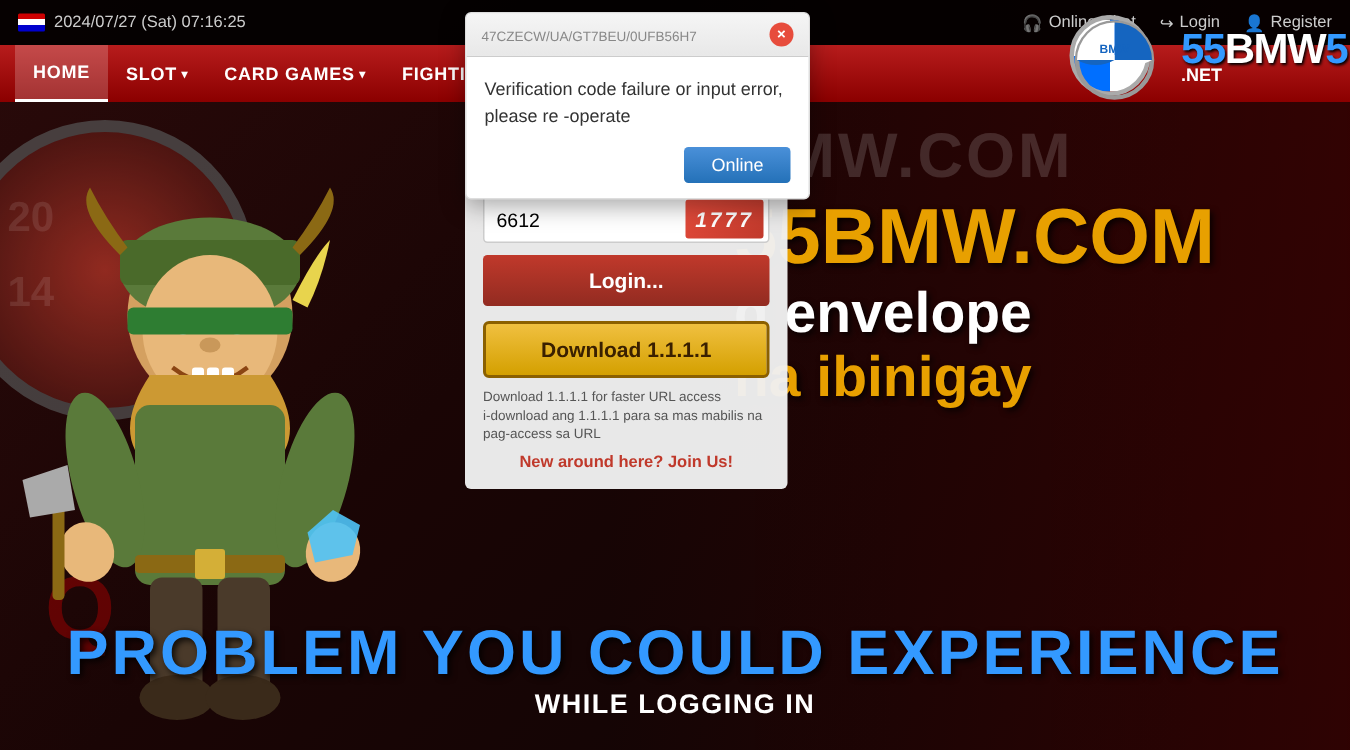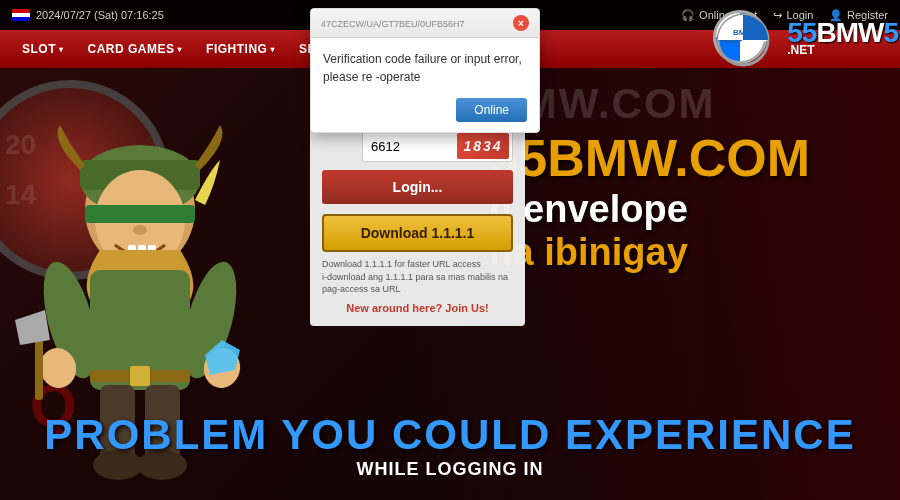--- a/index.html
+++ b/index.html
@@ -319,21 +319,20 @@
       top: 50%;
       transform: translateY(-50%);
       color: #888;
       font-size: 12px;
       cursor: pointer;
     }
 
     .captcha-row {
       position: relative;
       margin-bottom: 8px;
-      margin-left: 40px;
     }
 
     .captcha-row input {
       width: 100%;
       height: 32px;
       border: 1px solid #ccc;
       border-radius: 3px;
       padding: 0 8px;
       font-size: 13px;
       background: #fff;
@@ -585,20 +584,23 @@
     </div>
     <div class="header-link">
       <span>👤</span>
       <span>Register</span>
     </div>
   </div>
 </div>
 
 <div class="navbar">
   <div class="nav-items">
+    <div class="nav-item active">
+      <span>HOME</span>
+    </div>
     <div class="nav-item">
       <span>SLOT</span>
       <span class="nav-arrow">▾</span>
     </div>
     <div class="nav-item">
       <span>CARD GAMES</span>
       <span class="nav-arrow">▾</span>
     </div>
     <div class="nav-item">
       <span>FIGHTING</span>
@@ -645,21 +647,21 @@
   <div class="bottom-main">PROBLEM YOU COULD EXPERIENCE</div>
   <div class="bottom-sub">WHILE LOGGING IN</div>
 </div>
 
 <div class="login-panel">
   <input class="login-input" type="text" value="asd" style="">
 
 
   <div class="captcha-row">
     <input type="text" value="6612" style="">
-    <div class="captcha-img">1834</div>
+    <div class="captcha-img">1777</div>
   </div>
 
   <button class="login-btn">Login...</button>
 
   <button class="download-btn">Download 1.1.1.1</button>
 
   <div class="download-desc">
     <span>Download 1.1.1.1 for faster URL access</span><br>
     <span>i-download ang 1.1.1.1 para sa mas mabilis na pag-access sa URL</span>
   </div>

